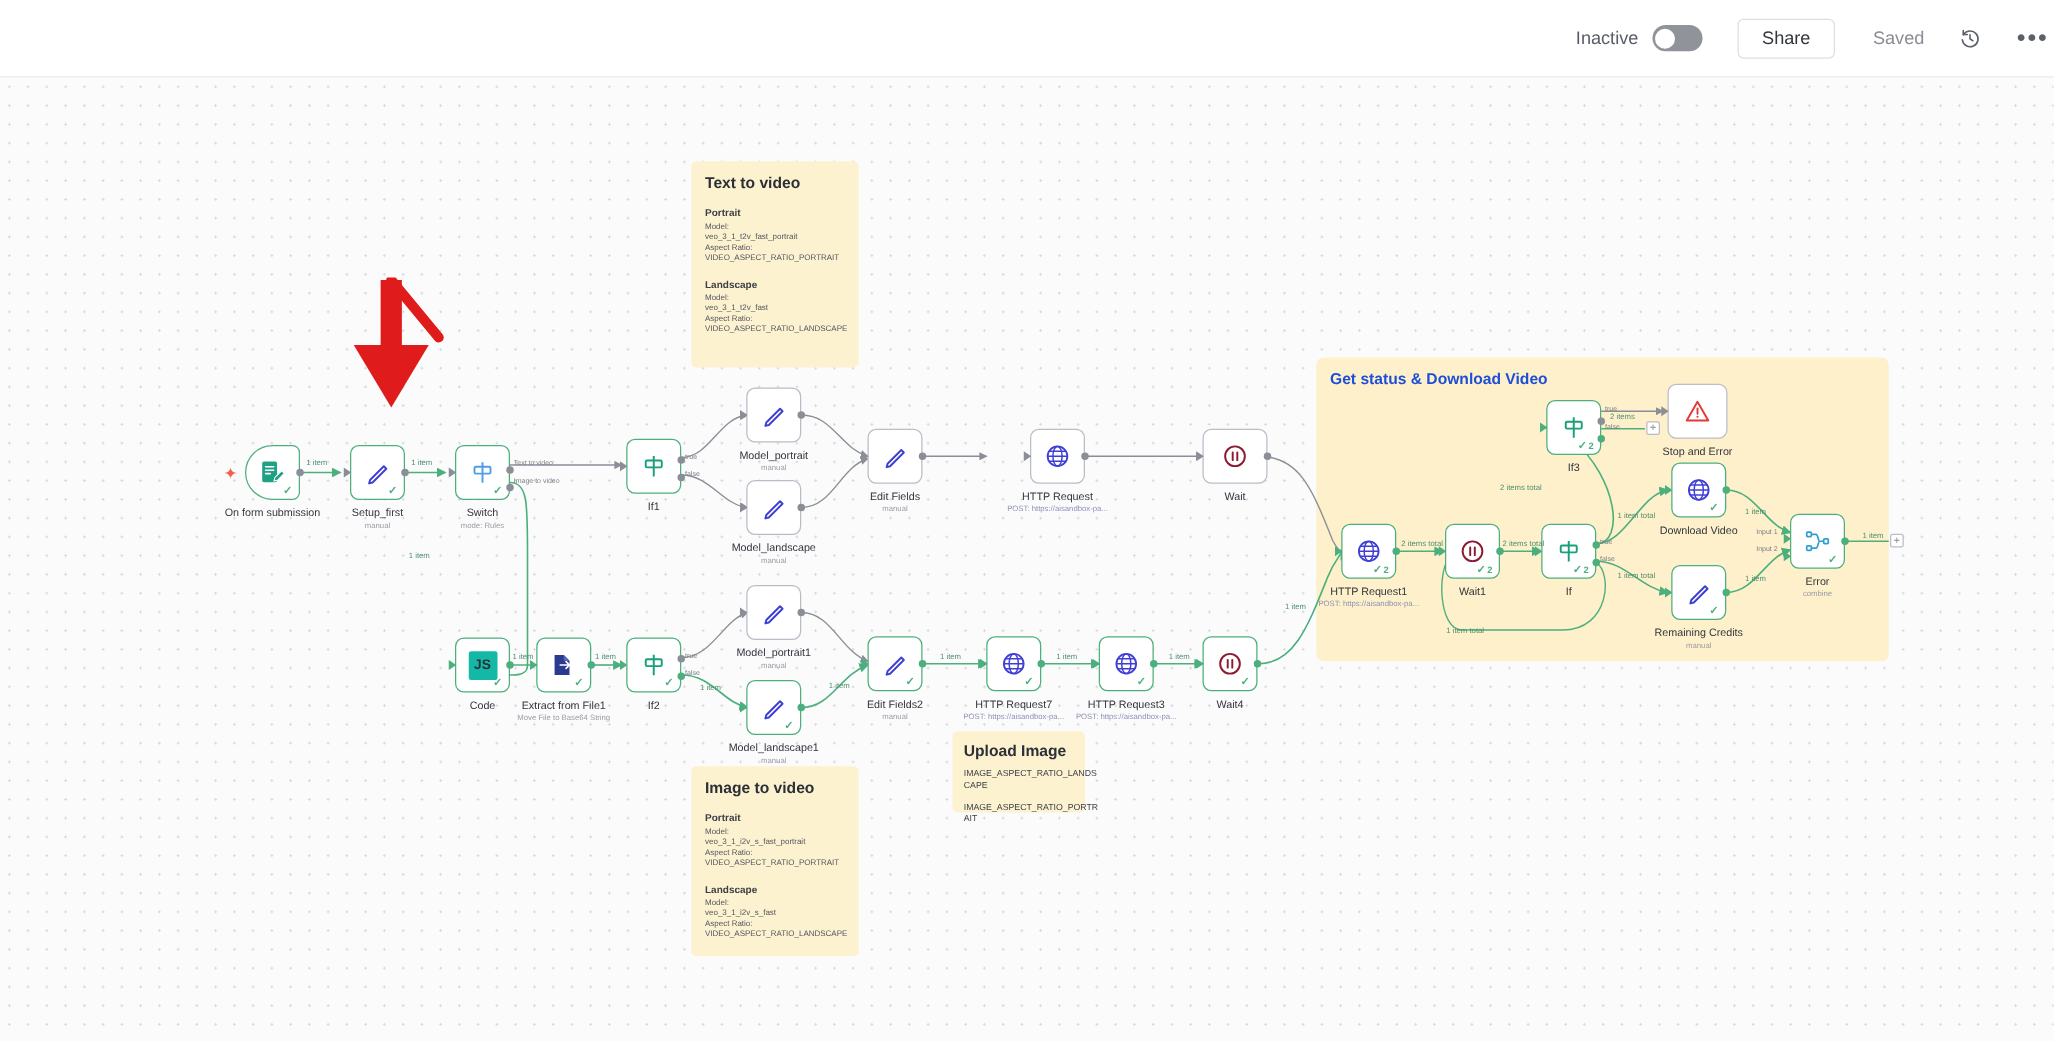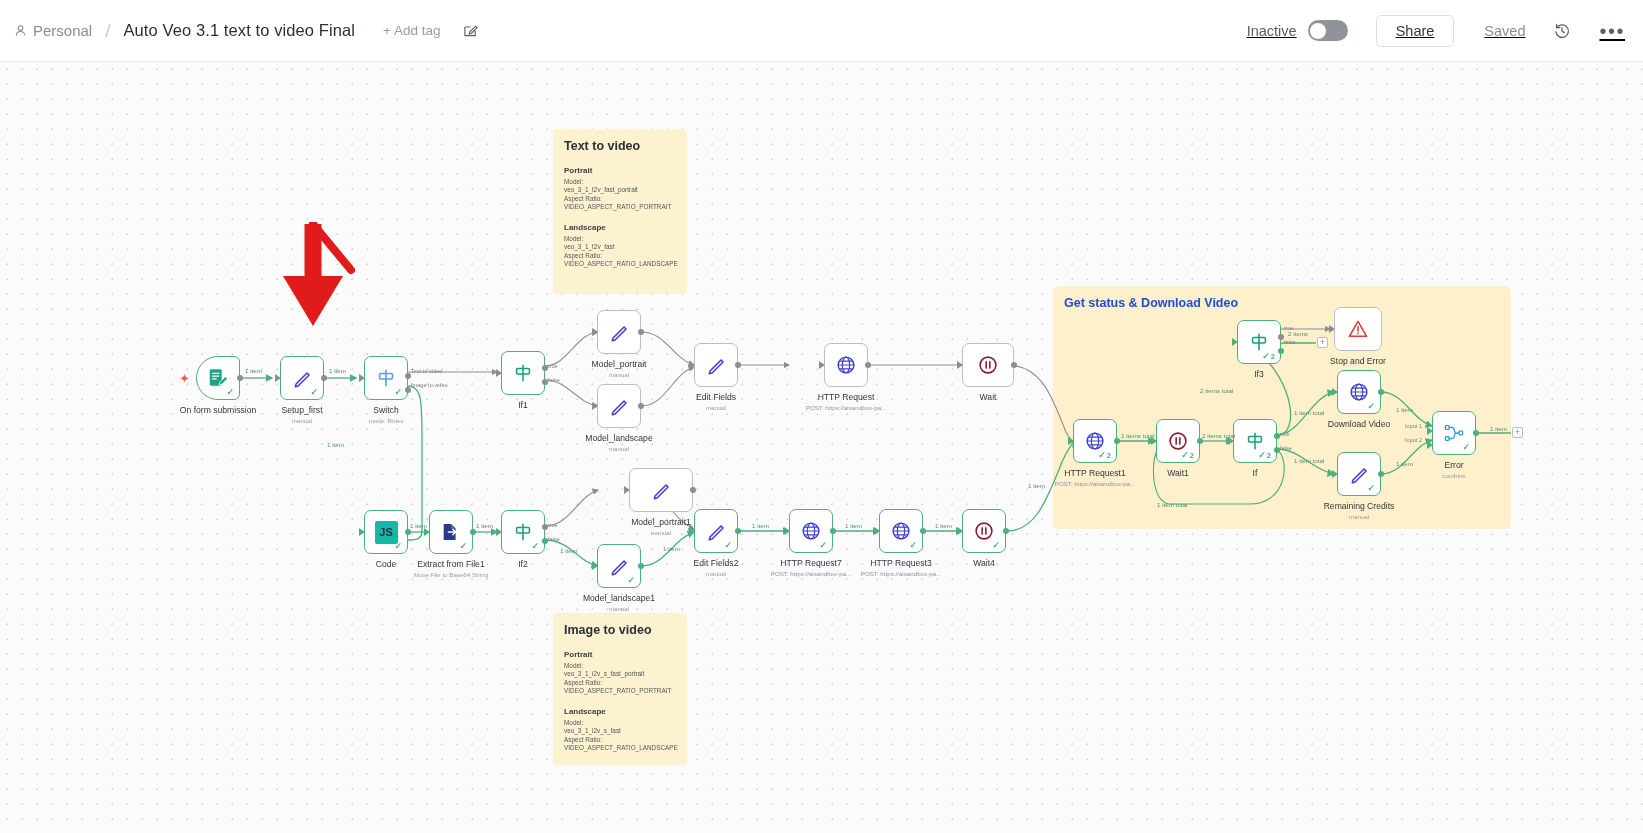--- a/index.html
+++ b/index.html
@@ -17,21 +17,21 @@
     background: #fff; border-bottom: 1px solid #e8e9ed;
     display: flex; align-items: center; z-index: 40;
   }
   .bc { display: flex; align-items: center; padding-left: 14px; }
   .bc-person { display: flex; align-items: center; gap: 6px; color: #8a8c95; font-size: 15px; }
   .person-icon { width: 13px; height: 13px; display: block; }
   .bc-sep { color: #c9cbd2; font-size: 19px; margin: 0 13px; font-weight: 300; }
   .wf-title { color: #2b2f36; font-size: 16.5px; letter-spacing: .1px; }
   .add-tag { color: #9a9ca4; font-size: 13.5px; margin-left: 28px; cursor: pointer; }
   .edit-ico { margin-left: 22px; width: 15px; height: 15px; display:block; cursor:pointer;}
-  .hdr-right { margin-left: auto; display: flex; align-items: center; padding-right: 18px; text-decoration: underline; }
+  .hdr-right { margin-left: auto; display: flex; align-items: center; padding-right: 4px; }
   .inactive-lbl { color: #585c66; font-size: 14.5px; margin-right: 11px; }
   .toggle {
     width: 40px; height: 21px; border-radius: 11px; background: #909399;
     position: relative; cursor: pointer; margin-right: 28px;
   }
   .toggle::after {
     content: ""; position: absolute; left: 2.5px; top: 2.5px;
     width: 16px; height: 16px; border-radius: 50%; background: #fff;
   }
   .share-btn {
@@ -132,36 +132,20 @@
 
   
   .red-arrow { position: absolute; }
 </style>
 </head>
 <body>
 
 <div id="app">
 
   <div class="header">
-    <div class="bc">
-      <span class="bc-person">
-        <svg class="person-icon" viewBox="0 0 16 16">
-          <circle cx="8" cy="5" r="2.9" fill="none" stroke="#8a8c95" stroke-width="1.3"></circle>
-          <path d="M2.8 14.2c0-3 2.3-5 5.2-5s5.2 2 5.2 5" fill="none" stroke="#8a8c95" stroke-width="1.3"></path>
-        </svg>
-        <span>Personal</span>
-      </span>
-      <span class="bc-sep">/</span>
-      <span class="wf-title">Auto Veo 3.1 text to video Final</span>
-      <span class="add-tag">+ Add tag</span>
-      <svg class="edit-ico" viewBox="0 0 16 16">
-        <path d="M2 4.2h6M2 4.2v9.3h11V8" fill="none" stroke="#5c6069" stroke-width="1.2"></path>
-        <path d="M7.2 9.6l6.2-6.2 1.6 1.6-6.2 6.2-2.2.6z" fill="none" stroke="#5c6069" stroke-width="1.2"></path>
-      </svg>
-    </div>
     <div class="hdr-right">
       <span class="inactive-lbl">Inactive</span>
       <div class="toggle"></div>
       <button class="share-btn">Share</button>
       <span class="saved-lbl">Saved</span>
       <svg class="hist-ico" viewBox="0 0 20 20">
         <path d="M4 6.2V2.6M4 6.2h3.6" fill="none" stroke="#5c6069" stroke-width="1.4" stroke-linecap="round"></path>
         <path d="M4.1 6.6A7 7 0 1 1 3.2 11" fill="none" stroke="#5c6069" stroke-width="1.4" stroke-linecap="round"></path>
         <path d="M10 6.4V10l2.6 1.8" fill="none" stroke="#5c6069" stroke-width="1.4" stroke-linecap="round"></path>
       </svg>
@@ -264,20 +248,28 @@
       <div class="sticky-line">Aspect Ratio:</div>
       <div class="sticky-line">VIDEO_ASPECT_RATIO_PORTRAIT</div>
       <div class="sticky-gap"></div>
       <div class="sticky-sub">Landscape</div>
       <div class="sticky-line">Model:</div>
       <div class="sticky-line">veo_3_1_i2v_s_fast</div>
       <div class="sticky-line">Aspect Ratio:</div>
       <div class="sticky-line">VIDEO_ASPECT_RATIO_LANDSCAPE</div>
     </div>
 
+    <div class="sticky" style="left:762px; top:523px; width:106px; height:65px; padding:9px 9px;">
+      <div class="sticky-title" style="margin-bottom:7px;">Upload Image</div>
+      <div class="sticky-plain">IMAGE_ASPECT_RATIO_LANDS</div>
+      <div class="sticky-plain">CAPE</div>
+      <div class="sticky-plain" style="height:8px;">&nbsp;</div>
+      <div class="sticky-plain">IMAGE_ASPECT_RATIO_PORTR</div>
+      <div class="sticky-plain">AIT</div>
+    </div>
 
     <span class="start-plus" style="left:179px; top:309px;">✦</span>
 
     <div class="node trigger" style="left:196px; top:294px; width:44px; height:44px;">
       <div class="node-box ok">
         <svg width="22" height="22" viewBox="0 0 24 24">
           <rect x="3" y="2.5" width="13" height="18" rx="1.6" fill="#21a184"></rect>
           <path d="M6 7h7M6 10h7M6 13h4" stroke="#fff" stroke-width="1.4" stroke-linecap="round"></path>
           <path d="M14 16.5l6-6 2.3 2.3-6 6-3 .7z" fill="#21a184" stroke="#fff" stroke-width=".9"></path>
         </svg>
@@ -431,21 +423,21 @@
         <span class="check">✓</span>
         <span class="port-in grn"></span>
         <span class="port" style="right:-4px; top:13px; margin-top:0;"></span>
         <span class="port grn" style="right:-4px; top:27px; margin-top:0;"></span>
       </div>
       <div class="node-label">If2</div>
     </div>
     <span class="port-lbl" style="left:548px; top:460px;">true</span>
     <span class="port-lbl" style="left:548px; top:474px;">false</span>
 
-    <div class="node" style="left:597px; top:406px; width:64px; height:44px;margin-left:32px;">
+    <div class="node" style="left:597px; top:406px; width:44px; height:44px;">
       <div class="node-box">
         <svg width="22" height="22" viewBox="0 0 24 24">
           <path d="M5.5 18.5l12-12 2.2 2.2-12 12-3 .8z" fill="none" stroke="#3f3fd4" stroke-width="1.7" stroke-linejoin="round"></path>
         </svg>
         <span class="port-in"></span>
         <span class="port out"></span>
       </div>
       <div class="node-label">Model_portrait1</div>
       <div class="node-sub">manual</div>
     </div>

